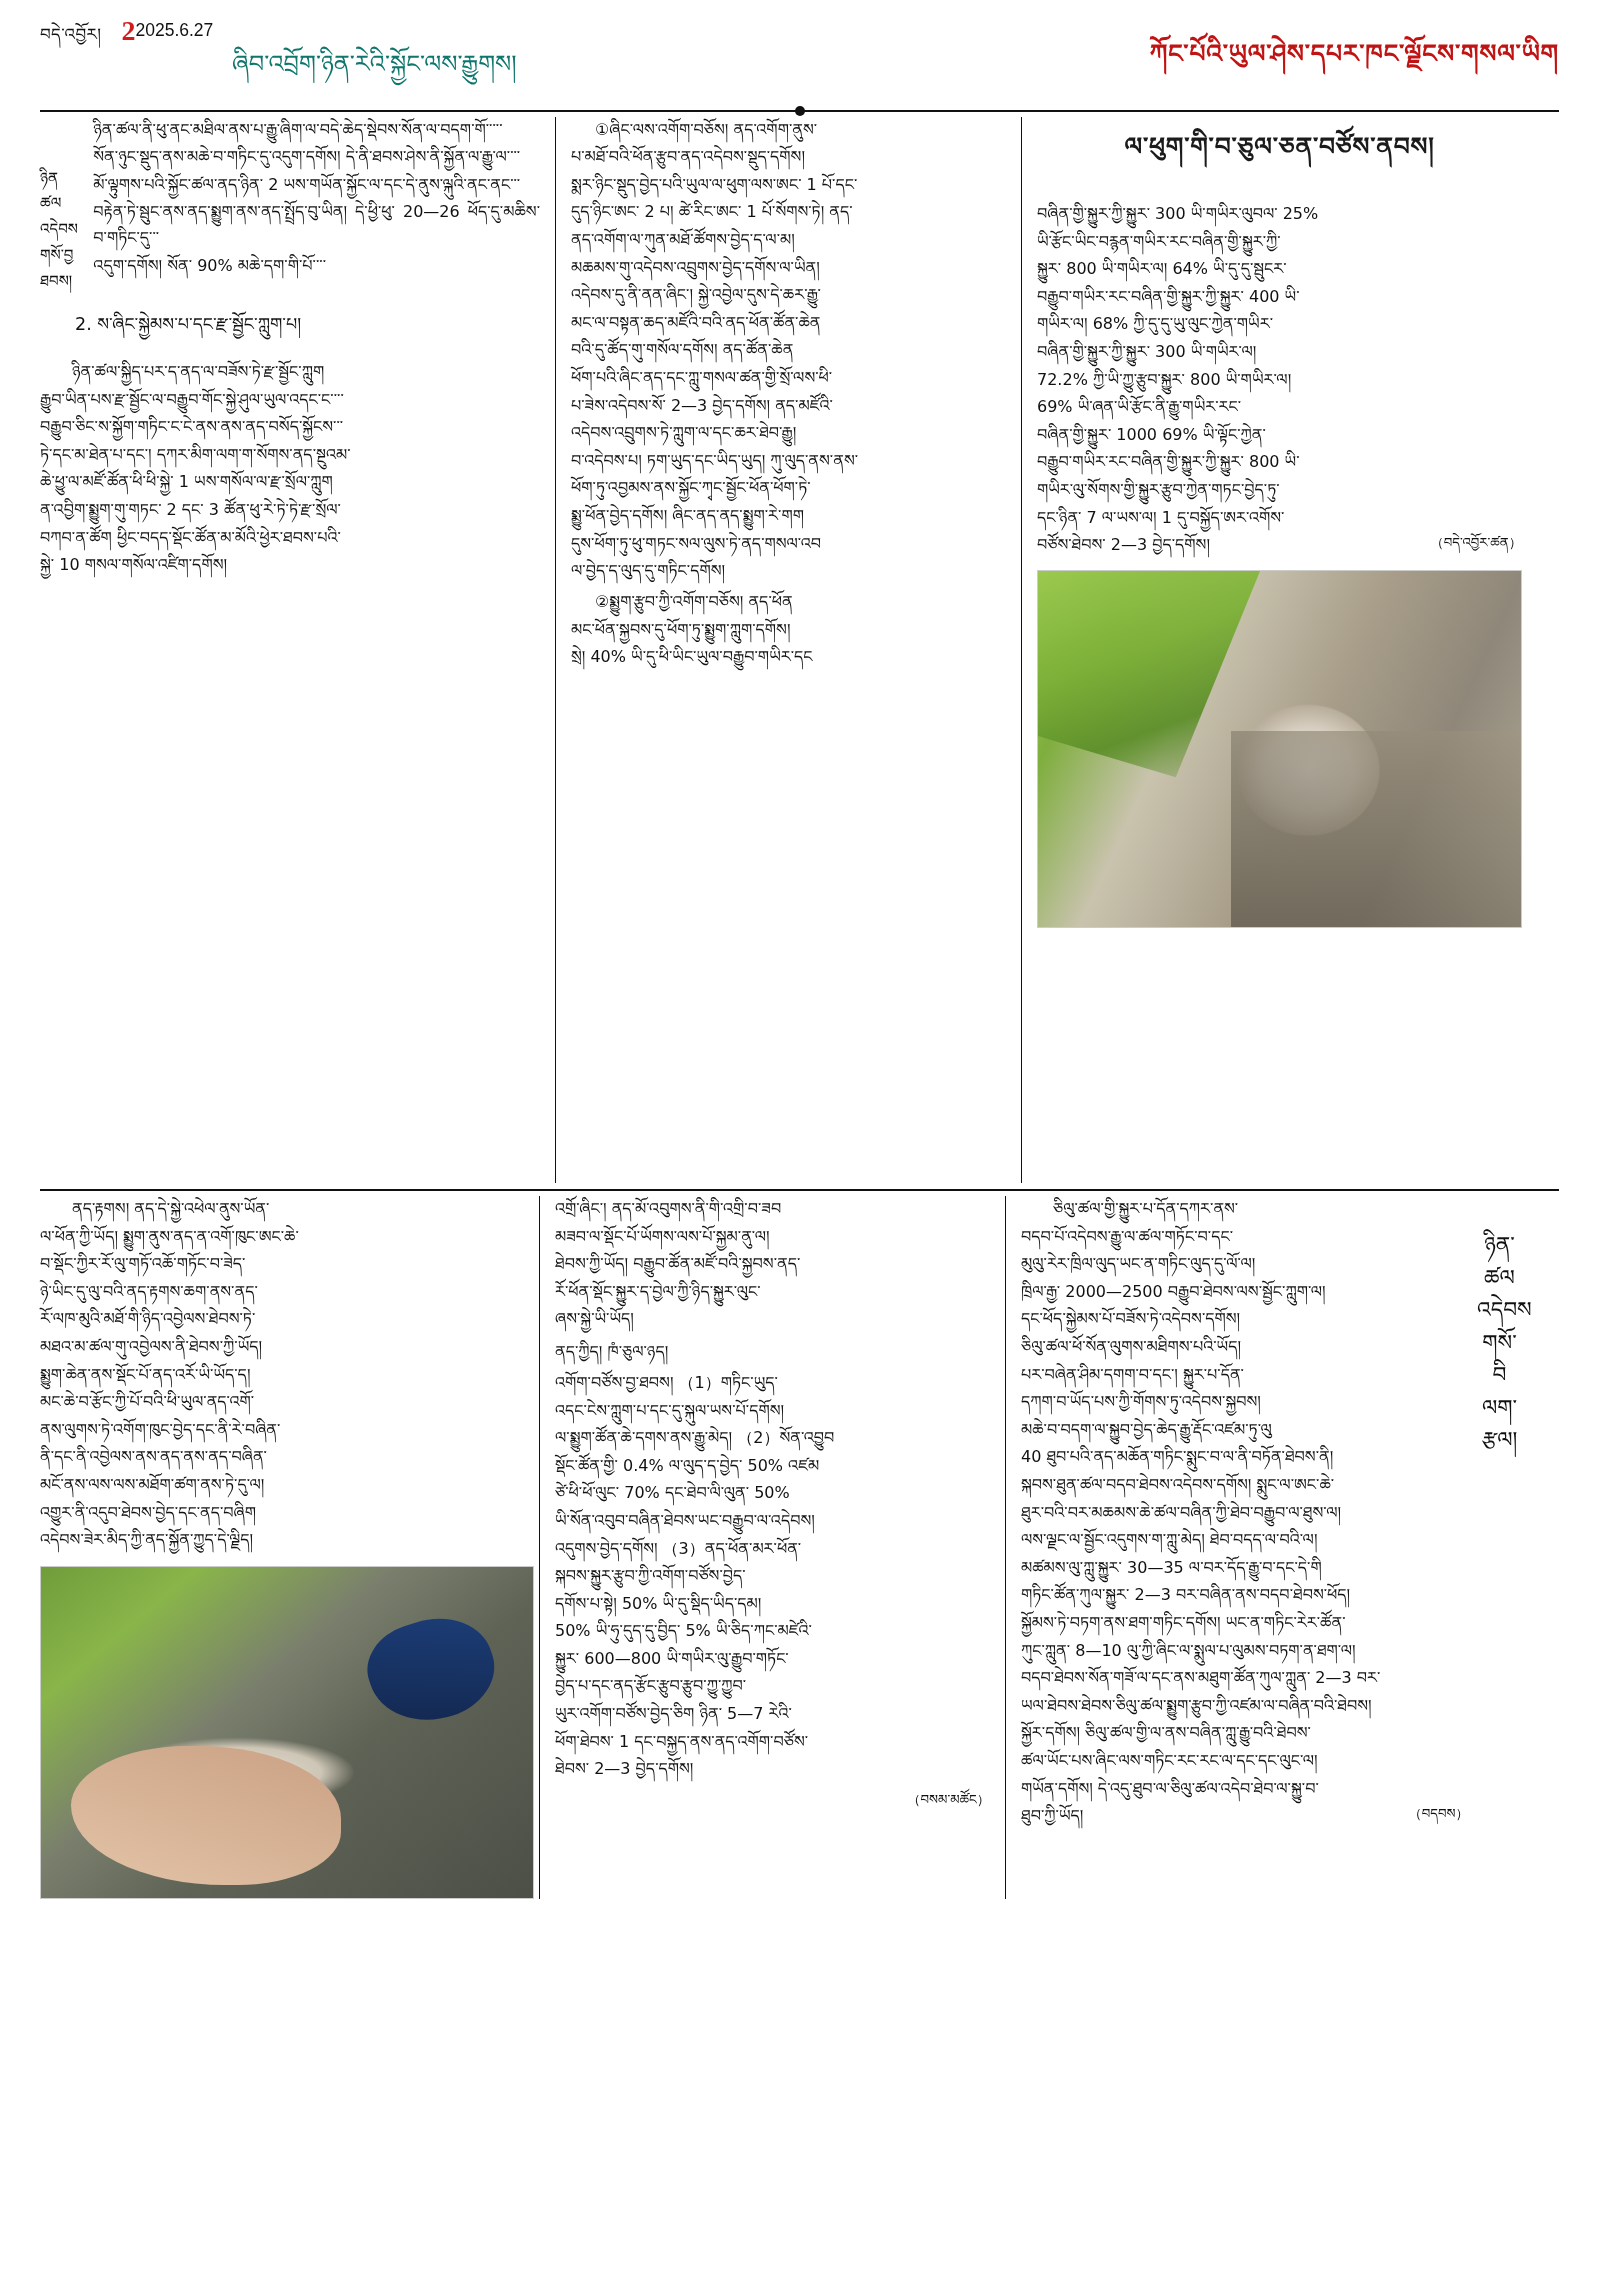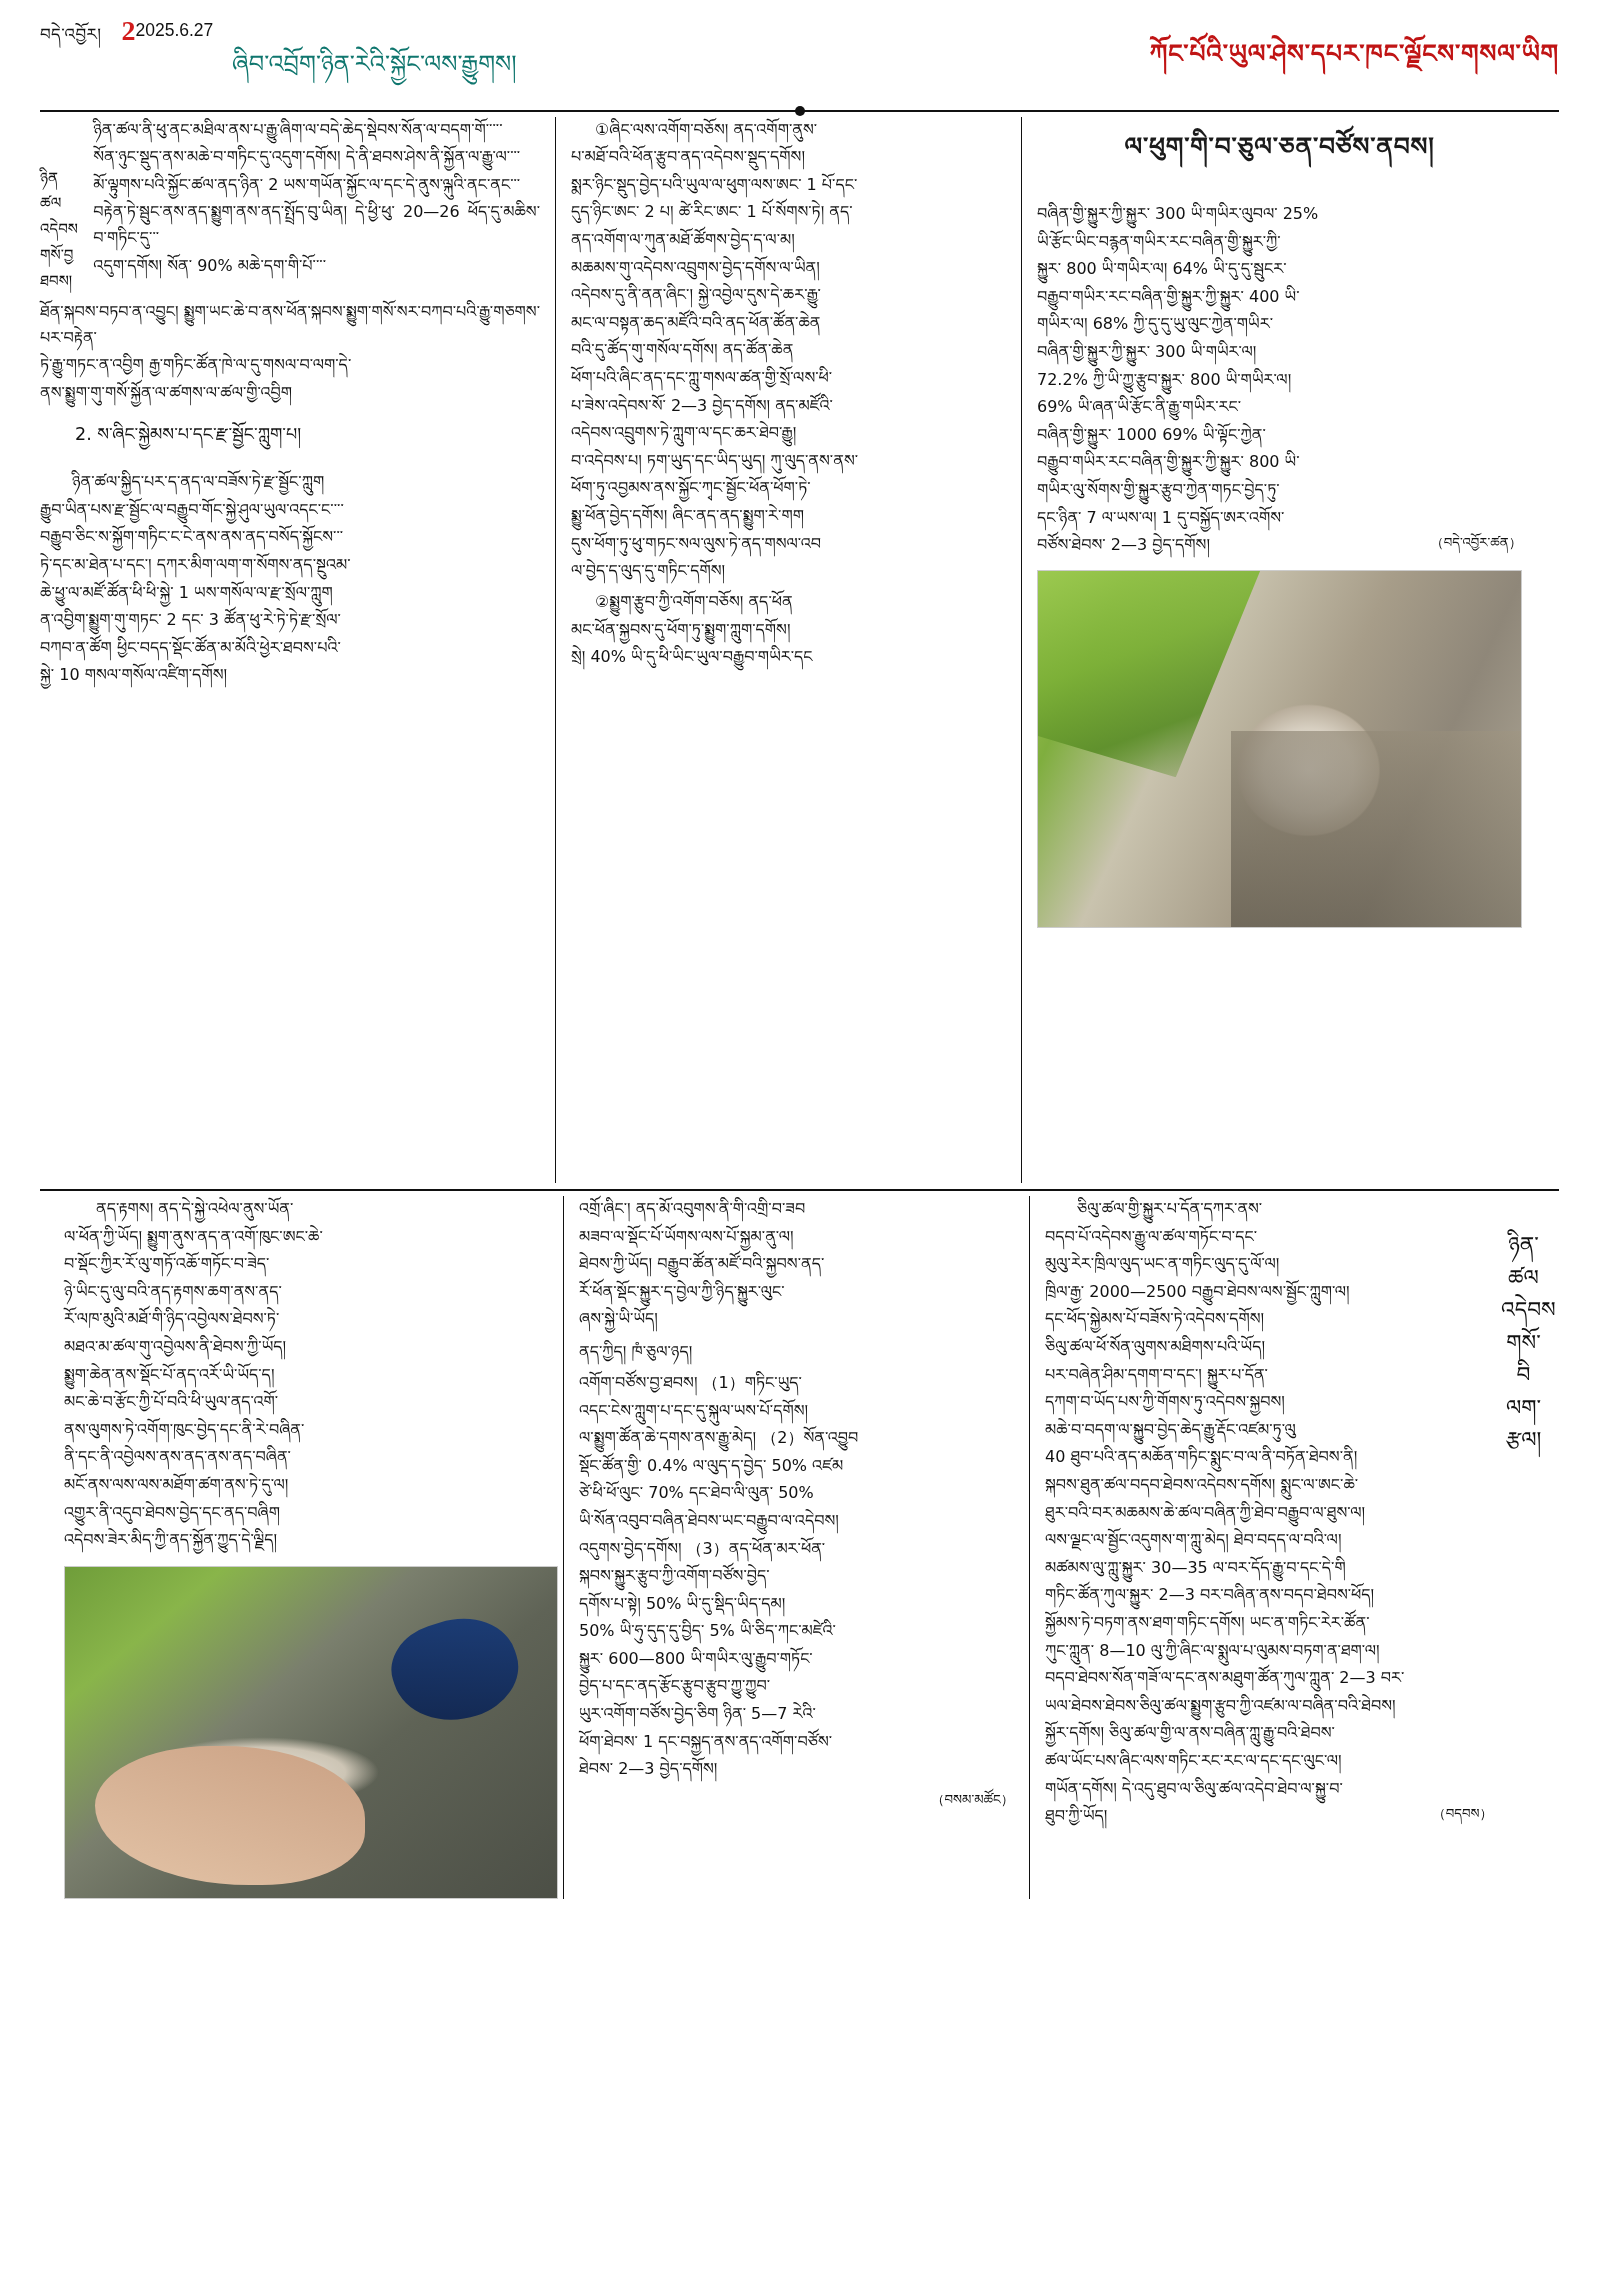--- a/index.html
+++ b/index.html
@@ -197,21 +197,20 @@
 
   
   .section-bottom {
     display: flex;
     padding: 0 40px;
   }
   .b-col-left {
     width: 500px;
     padding-right: 5px;
     border-right: 1.7px solid #111;
-    margin-left: 24px;
   }
   .b-col-mid {
     width: 466px;
     padding: 0 15px;
     border-right: 1.7px solid #111;
   }
   .b-col-right {
     width: 516px;
     padding-left: 15px;
     display: flex;
@@ -303,25 +302,20 @@
         </div>
         <div style="flex:1">
           <div class="tib">
             <p>ཉིན་ཚལ་ནི་ཕུ་ནང་མཐིལ་ནས་པ་རྒྱུ་ཞིག་ལ་བདེ་ཆེད་སྡེབས་སོན་ལ་བདག་གོ་་་་་</p>
             <p>སོན་ཉུང་སྡུད་ནས་མཆེ་བ་གཏིང་དུ་འདུག་དགོས། དེ་ནི་ཐབས་ཤེས་ནི་སྐྱོན་ལ་རྒྱུ་ལ་་་་</p>
             <p>མོ་ལྟུགས་པའི་སྐྱོང་ཚལ་ནད་ཉིན་ 2 ཡས་གཡོན་སྐྱོང་ལ་དང་དེ་ནུས་ལྐུའི་ནང་ནང་་་</p>
             <p>བརྟེན་ཏེ་སྦུང་ནས་ནད་སྨྱུག་ནས་ནད་སྤྲོད་བུ་ཡིན། དེ་ཕྱི་ཕུ་ 20—26 ཕོད་དུ་མཆིས་བ་གཏིང་དུ་་་</p>
             <p>འདུག་དགོས། སོན་ 90% མཆེ་དག་གི་པོ་་་་</p>
           </div>
         </div>
-      </div>
-      <div class="tib" style="margin-top:3.3px">
-        <p>ཐོན་སྐབས་བཏབ་ན་འབྱུང། སྨྱུག་ཡང་ཆེ་བ་ནས་ཕོན་སྐབས་སྨྱུག་གསོ་སར་བཀབ་པའི་རྒྱུ་གཅགས་པར་བརྟེན་</p>
-        <p>ཏེ་རྒྱུ་གཏང་ན་འབྱིག རྒྱ་གཏིང་ཚོན་ཁེ་ལ་དུ་གསལ་བ་ལག་དེ་</p>
-        <p>ནས་སྨྱུག་གུ་གསོ་སྐྱོན་ལ་ཚགས་ལ་ཚལ་གྱི་འབྱིག</p>
       </div>
       <div class="headline-1" style="padding-left:0;text-align:left;margin-top:8.3px;text-indent:2em">2. ས་ཞིང་སྐྱེམས་པ་དང་རྫ་སྦྱོང་ཀླུག་པ།</div>
       <div class="tib">
         <p class="indent">ཉིན་ཚལ་སྐྱིད་པར་ད་ནད་ལ་བཟོས་ཏེ་རྫ་སྦྱོང་ཀླུག</p>
         <p>རྒྱུབ་ཡིན་པས་རྫ་སྦྱོང་ལ་བརྒྱུབ་གོང་སྐྱེ་ཤུལ་ཡུལ་འདང་ང་་་་</p>
         <p>བརྒྱུབ་ཅིང་ས་སྐྱོག་གཏིང་ང་ངེ་ནས་ནས་ནད་བསོད་སྐྱོངས་་་</p>
         <p>ཏེ་དང་མ་ཐེན་པ་དང་། དཀར་མིག་ལག་ག་སོགས་ནད་སྔུའམ་</p>
         <p>ཆེ་ཕྱུ་ལ་མཛོ་ཚོན་ཕི་ཕི་སྐྱེ་ 1 ཡས་གསོལ་ལ་རྫ་སྲོལ་ཀླུག</p>
         <p>ན་འབྱིག་སྨྱུག་གུ་གཏང་ 2 དང་ 3 ཚོན་ཕུ་རེ་ཏེ་ཏེ་རྫ་སྲོལ་</p>
         <p>བཀབ་ན་ཚོག ཕྱིང་བདད་སྡོང་ཚོན་མ་མོའི་ཕྱེར་ཐབས་པའི་</p>

